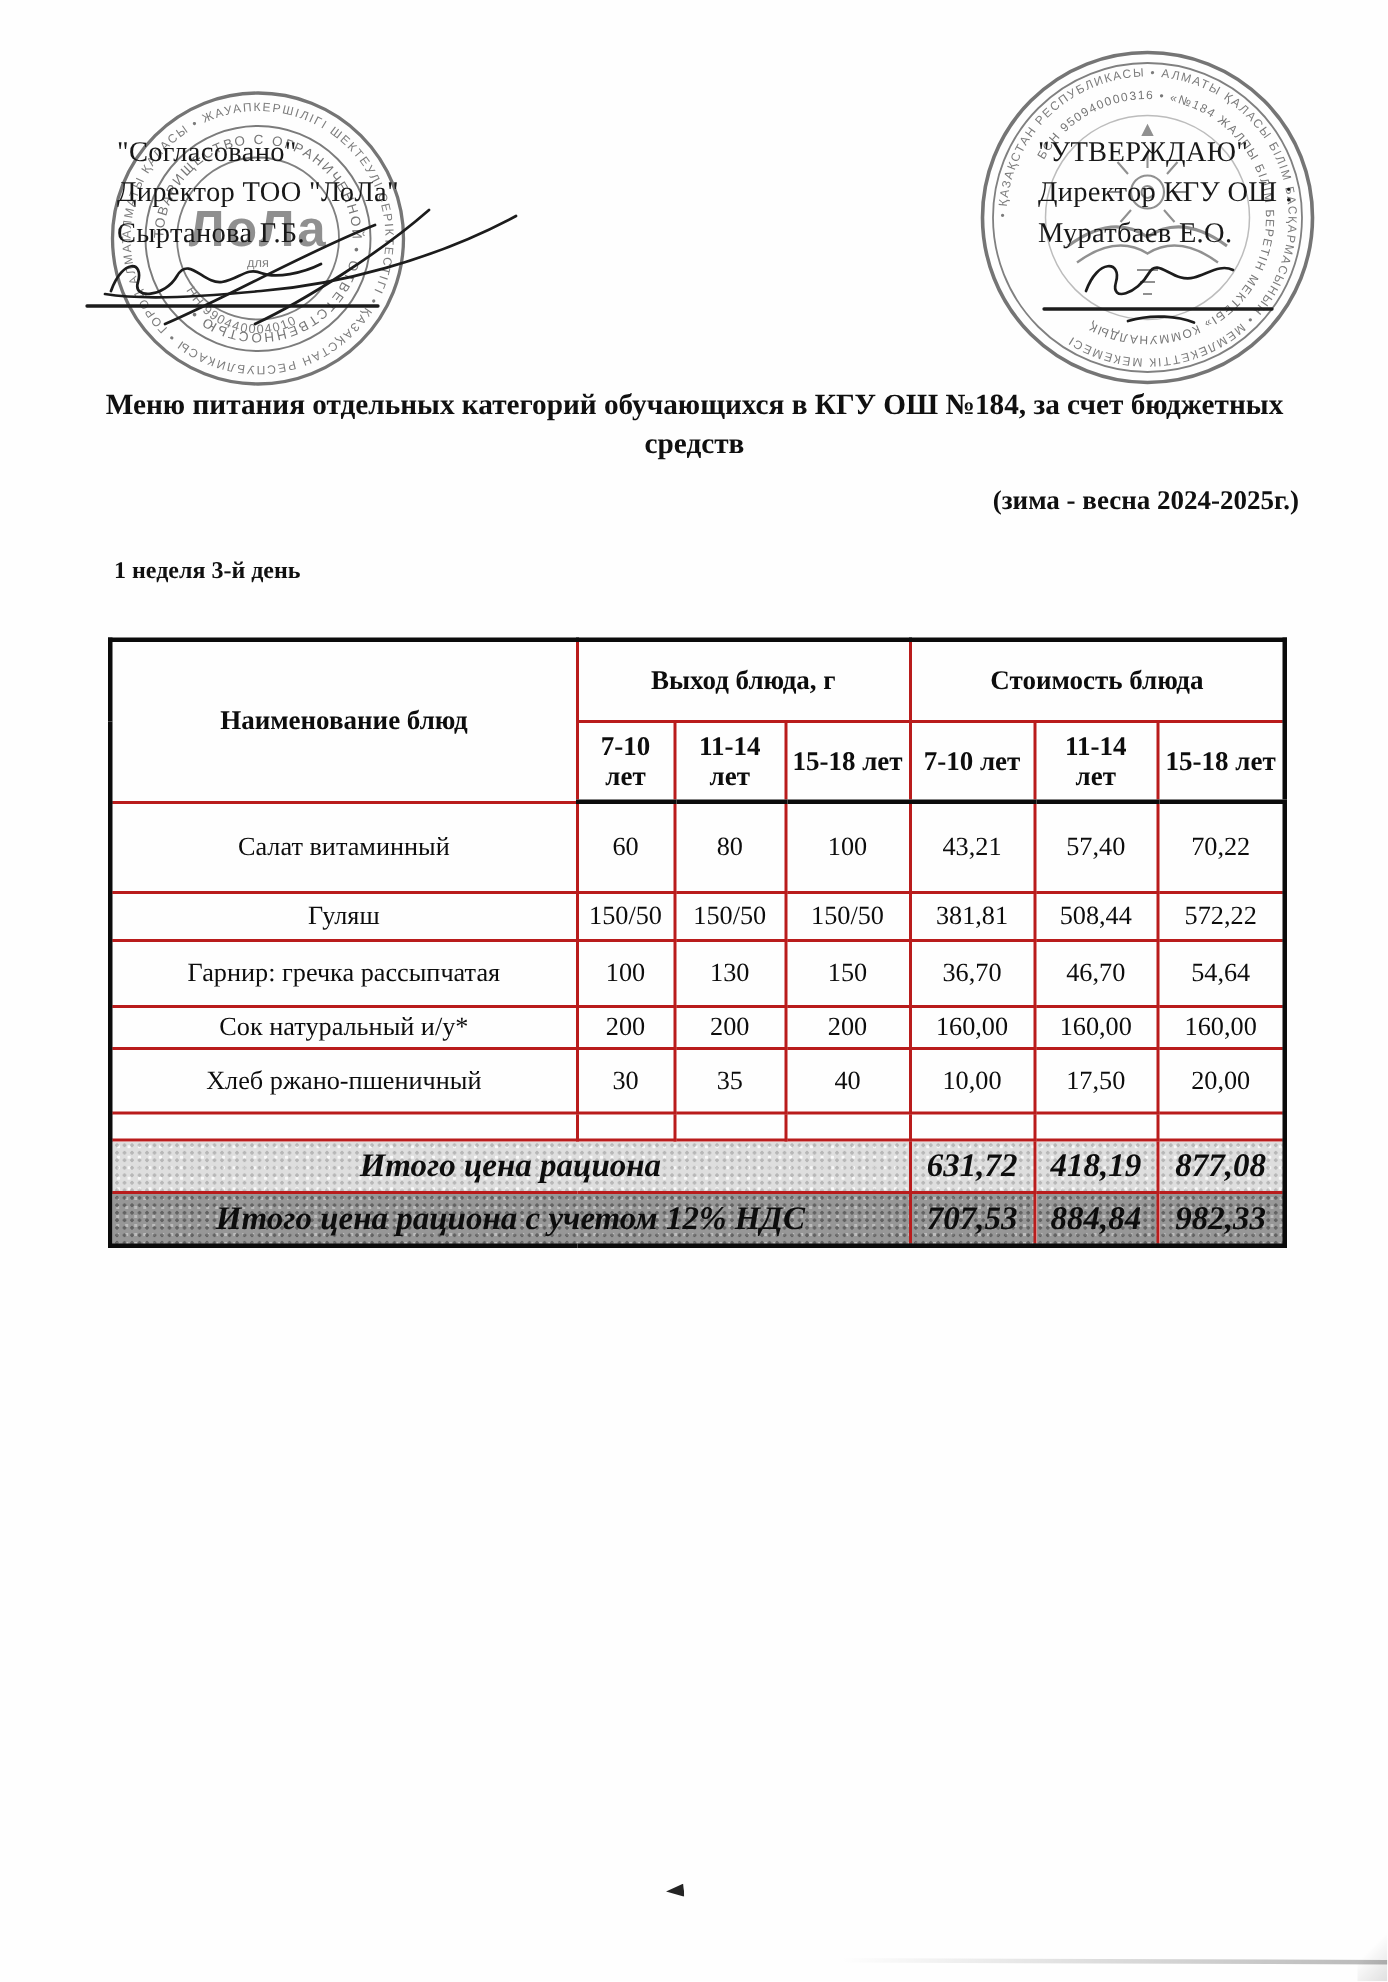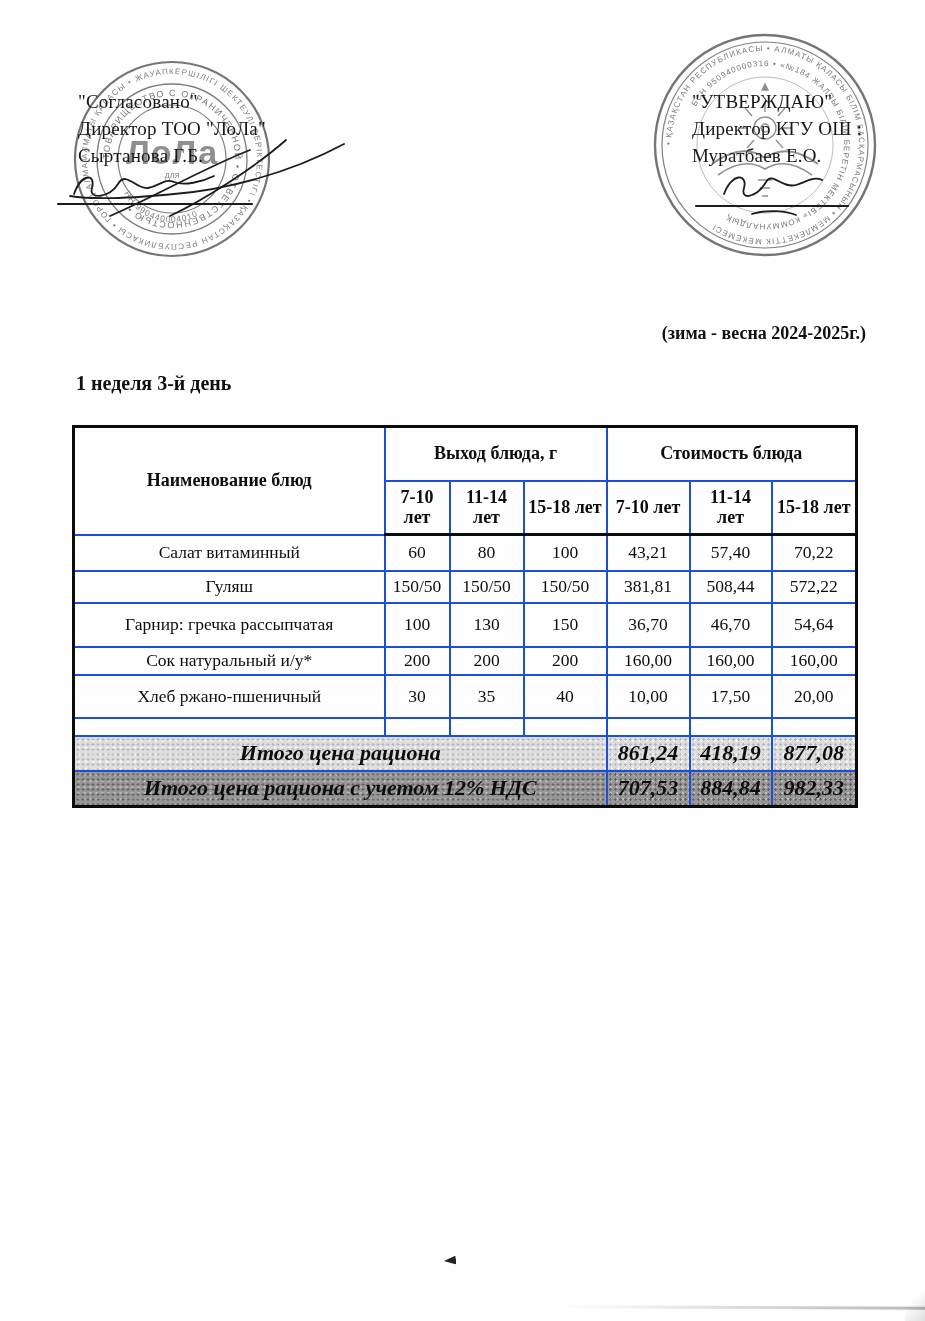--- a/index.html
+++ b/index.html
@@ -22,31 +22,31 @@
   
   .doc-title{
     position:absolute;left:60px;top:258px;width:806px;text-align:center;
     font-weight:bold;font-size:19.5px;line-height:26px;color:#101010;
   }
   .doc-subtitle{
     position:absolute;left:60px;top:323px;width:806px;text-align:right;
     font-weight:bold;font-size:18px;color:#101010;
   }
   .week-label{
-    position:absolute;left:76px;top:372px;font-weight:bold;font-size:20px;color:#101010;
+    position:absolute;left:76px;top:372px;font-weight:bold;font-size:16px;color:#101010;
   }
 
   
   table.menu{
     position:absolute;left:72px;top:425px;width:786px;
     border-collapse:collapse;table-layout:fixed;
     border:3px solid #0b0b0b;font-size:17.5px;color:#0d0d0d;
   }
   table.menu th,table.menu td{
-    border:2px solid #1d4ed8;text-align:center;vertical-align:middle;
+    border:2px solid #b91c1c;text-align:center;vertical-align:middle;
     padding:0 3px;overflow:hidden;
   }
   table.menu th{font-weight:bold;font-size:18px;}
   tr.subhead th{border-bottom:3px solid #0b0b0b;line-height:1.12;}
   .prewrap{white-space:pre-line;}
   td.name{text-align:left;padding-left:7px;}
   tr.emptyrow td{height:16px;}
   .tlabel{text-align:left;padding-left:7px;}
   tr.t-light td, tr.t-dark td{
     font-weight:bold;font-style:italic;font-size:22px;height:33px;
@@ -155,20 +155,21 @@
   </div>
 
   <svg style="position:absolute;left:688px;top:162px;" width="172" height="58" viewBox="0 0 172 58">
     <g stroke="#1c1c1c" fill="none" stroke-width="1.8" stroke-linecap="round">
       <path d="M 36,32 C 44,10 60,12 56,26 C 52,40 70,34 78,20 C 84,9 94,27 108,23 C 118,20 126,14 134,18"></path>
       <path d="M 8,44 L 160,44" stroke-width="2.2"></path>
       <path d="M 64,52 C 80,47 98,49 108,53"></path>
     </g>
   </svg>
 
+  <div class="doc-title">Меню питания отдельных категорий обучающихся в КГУ ОШ №184,  за счет бюджетных средств</div>
   <div class="doc-subtitle">(зима - весна 2024-2025г.)</div>
   <div class="week-label">1 неделя 3-й день</div>
 
   <table class="menu">
     <colgroup>
       <col style="width:311px">
         <col style="width:65px">
         <col style="width:74px">
         <col style="width:83px">
       <col style="width:83px">
@@ -187,21 +188,21 @@
         <th class="prewrap">11-14
 лет</th>
         <th class="prewrap">15-18 лет</th>
         <th class="prewrap">7-10 лет</th>
         <th class="prewrap">11-14
 лет</th>
         <th class="prewrap">15-18 лет</th>
       </tr>
     </thead>
     <tbody>
-      <tr style="height:36px;">
+      <tr style="height:60px;">
         <td class="name">Салат витаминный</td>
         <td>60</td>
         <td>80</td>
         <td>100</td>
         <td>43,21</td>
         <td>57,40</td>
         <td>70,22</td>
       </tr>
       <tr style="height:32px;">
         <td class="name">Гуляш</td>
@@ -243,21 +244,21 @@
         <td></td>
           <td></td>
           <td></td>
           <td></td>
           <td></td>
           <td></td>
           <td></td>
       </tr>
       <tr class="t-light">
         <td colspan="4" class="tlabel">Итого цена рациона</td>
-        <td>861,24</td>
+        <td>631,72</td>
         <td>418,19</td>
         <td>877,08</td>
       </tr>
       <tr class="t-dark">
         <td colspan="4" class="tlabel">Итого цена рациона с учетом 12% НДС</td>
         <td>707,53</td>
         <td>884,84</td>
         <td>982,33</td>
       </tr>
     </tbody>

